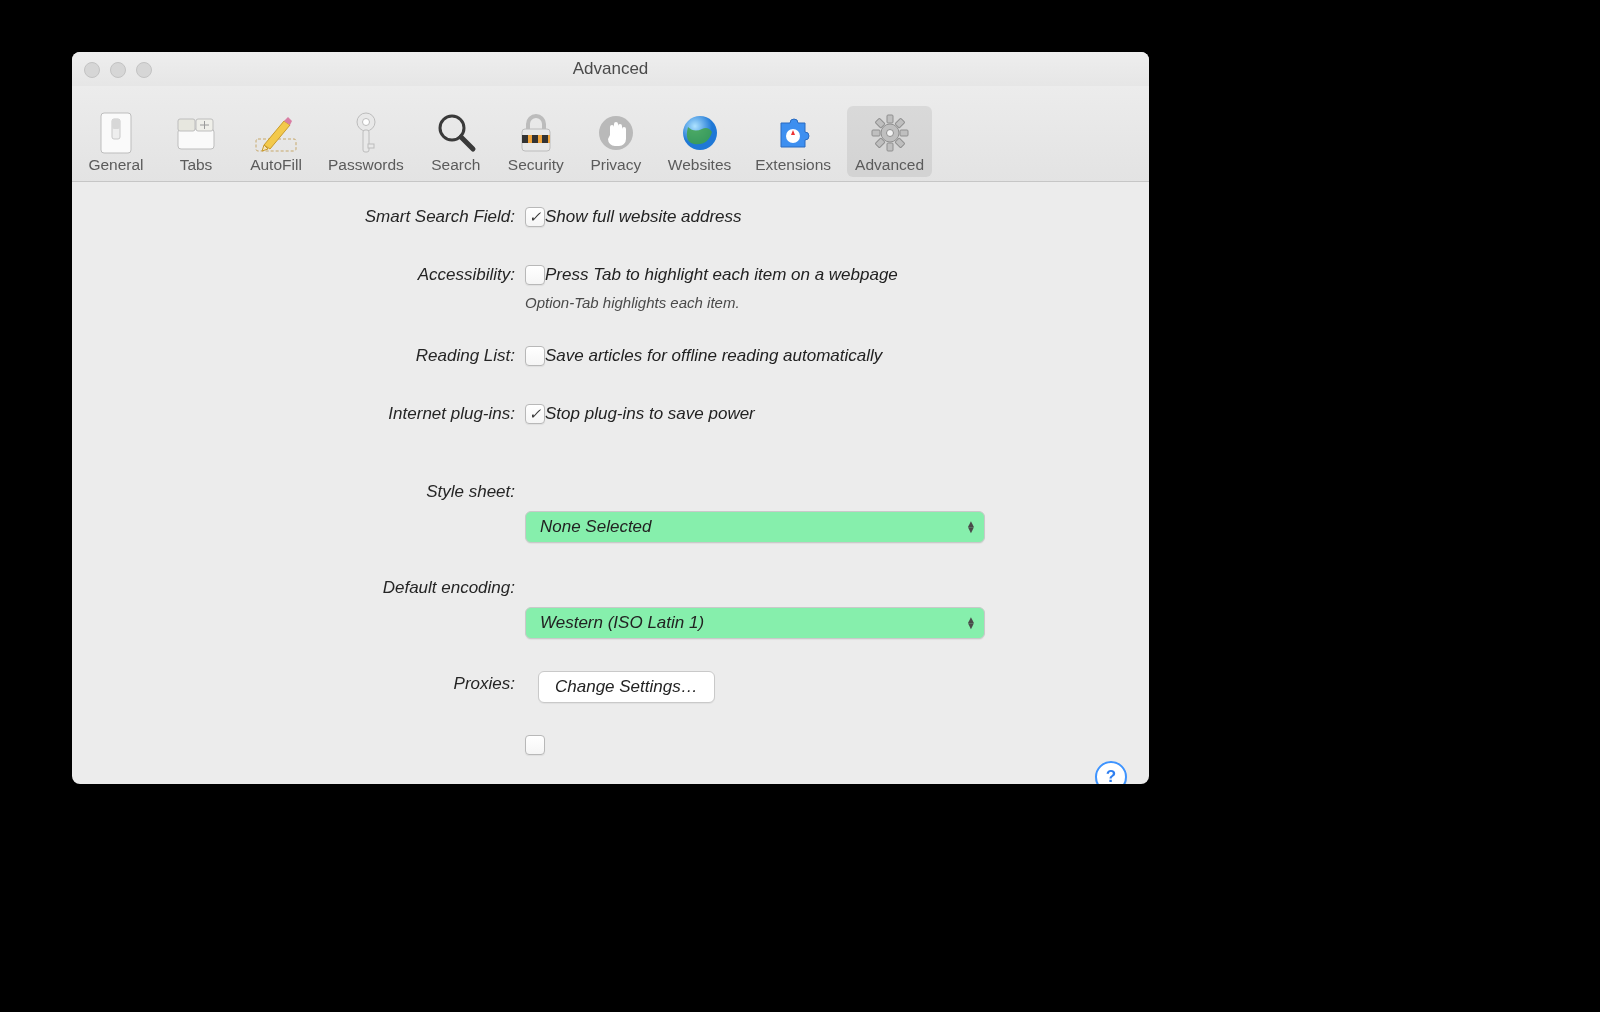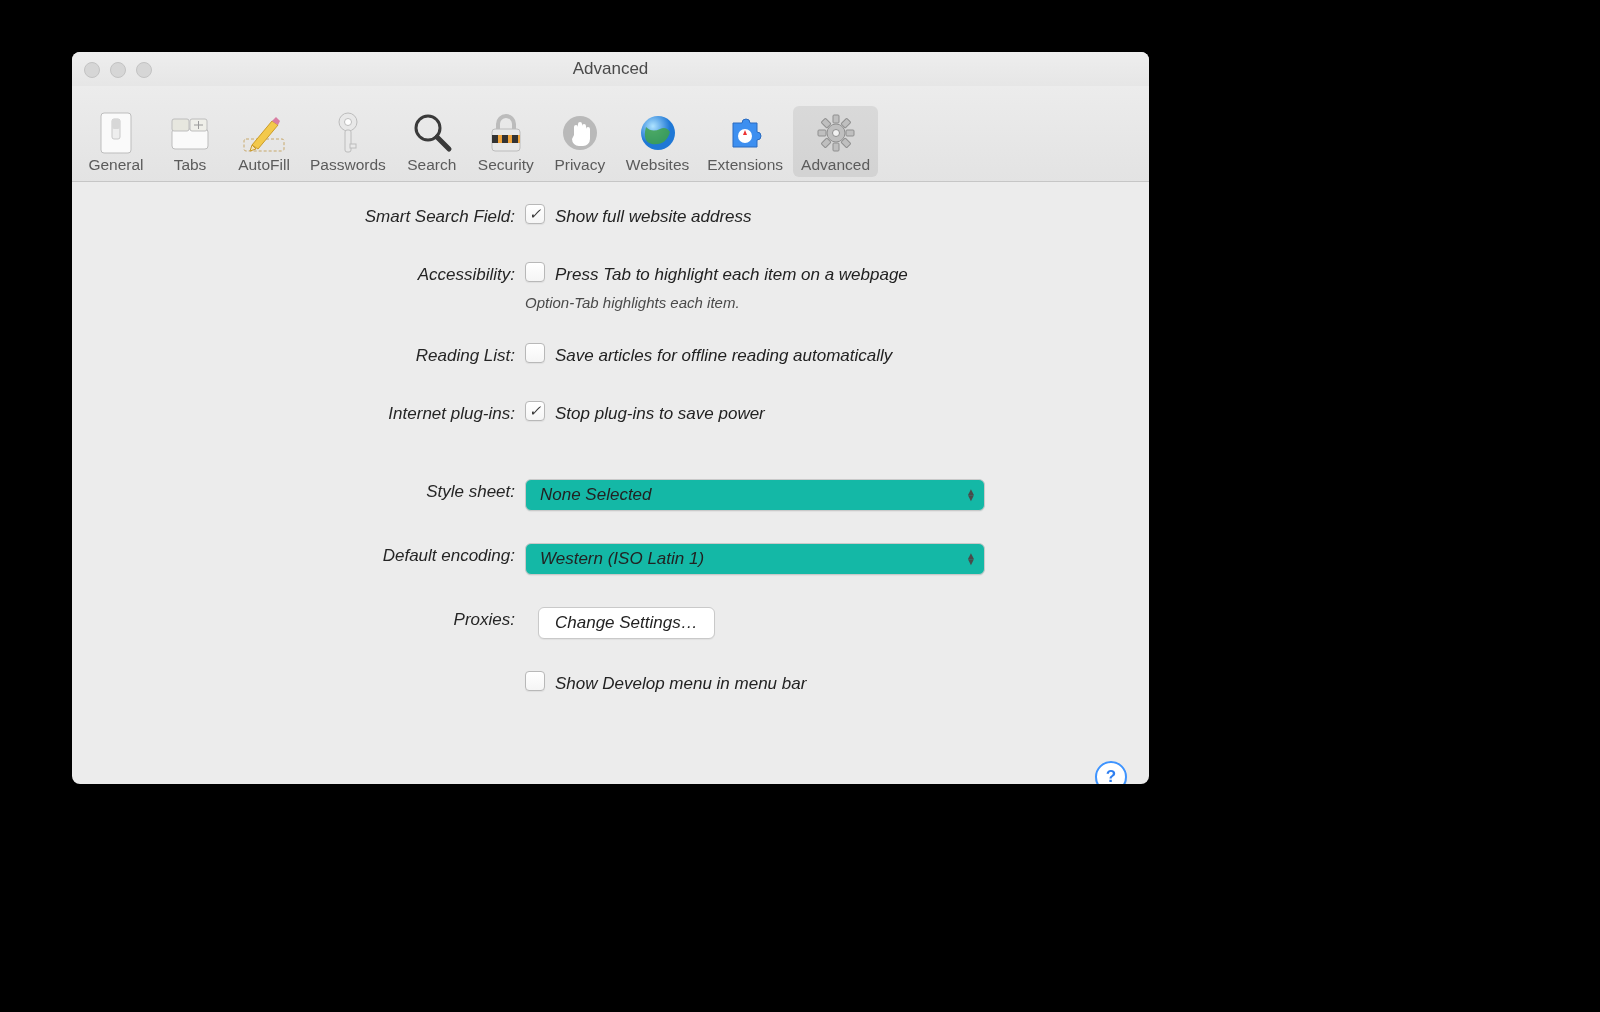--- a/index.html
+++ b/index.html
@@ -37,21 +37,21 @@
     background:#d6d6d6;border:1px solid #c3c3c3;display:block;
   }
   .title{color:#4a4a4a;}
   
   .toolbar{
     height:91px;
     background:linear-gradient(#ececec,#e3e3e3);
     border-bottom:1px solid #c6c6c6;
     display:flex;align-items:flex-end;
     padding:0 8px 4px 8px;
-    gap:2px;
+    gap:8px;
   }
   .tb-item{
     display:flex;flex-direction:column;align-items:center;justify-content:flex-end;
     padding:4px 8px 3px 8px;
     border-radius:6px;
     min-width:56px;
     color:#5b5b5b;
     font-size:15.5px;
     cursor:default;
   }
@@ -62,21 +62,21 @@
     position:relative;
     height:calc(100% - 125px);
     padding-top:22px;
   }
   .row{display:flex;align-items:flex-start;margin-bottom:12px;font-style:italic;}
   .lbl{
     width:443px;text-align:right;padding-right:10px;
     color:#252525;line-height:26px;
   }
   .ctl{display:flex;flex-direction:column;gap:10px;}
-  .chk-line{display:flex;align-items:flex-start;gap:10px;line-height:26px;}
+  .chk-line{display:flex;align-items:center;line-height:26px;}
   .chk{
     width:18px;height:18px;border:1px solid #b8b8b8;border-radius:4px;
     background:linear-gradient(#ffffff,#f5f5f5);
     display:inline-flex;align-items:center;justify-content:center;
     box-shadow:0 1px 0 rgba(255,255,255,.7) inset,0 1px 1px rgba(0,0,0,.06);
     flex:none;
   }
   .chk.checked::after{
     content:"✓";font-size:15px;color:#3a3a3a;line-height:1;transform:translateY(-1px);
   }
@@ -84,24 +84,25 @@
   .stepper{
     display:inline-flex;border:1px solid #cfcfcf;border-radius:5px;overflow:hidden;
     height:26px;align-items:stretch;background:#fff;color:#9a9a9a;margin-left:6px;
   }
   .stepper .num{width:36px;display:flex;align-items:center;justify-content:center;border-right:1px solid #e3e3e3;}
   .stepper .arr{width:26px;display:flex;align-items:center;justify-content:center;}
   .stepper.disabled{opacity:.8;}
   .popup{
     height:30px;min-width:436px;
     border:1px solid #c9c9c9;border-radius:6px;
-    background:#14b8a6;
+    background:#86efac;
     display:flex;align-items:center;justify-content:space-between;
     padding:0 8px 0 14px;
     box-shadow:0 1px 1px rgba(0,0,0,.05);
+    margin-top:32px;
   }
   .popup .arr2{display:flex;flex-direction:column;line-height:6px;font-size:10px;color:#4a4a4a;}
   .btn{
     height:30px;padding:0 16px;
     border:1px solid #c9c9c9;border-radius:6px;background:#fff;
     display:inline-flex;align-items:center;
     box-shadow:0 1px 1px rgba(0,0,0,.05);
     margin-left:13px;
   }
   .gap{height:20px;}
@@ -355,21 +356,20 @@
       </div>
     </div>
 
     <div class="gap"></div>
 
     <div class="row">
       <div class="lbl"></div>
       <div class="ctl">
         <label class="chk-line">
           <span class="chk"></span>
-          <span>Show Develop menu in menu bar</span>
         </label>
       </div>
     </div>
 
     <div class="help">
       <span>?</span>
     </div>
 
   </div>
 </div>

